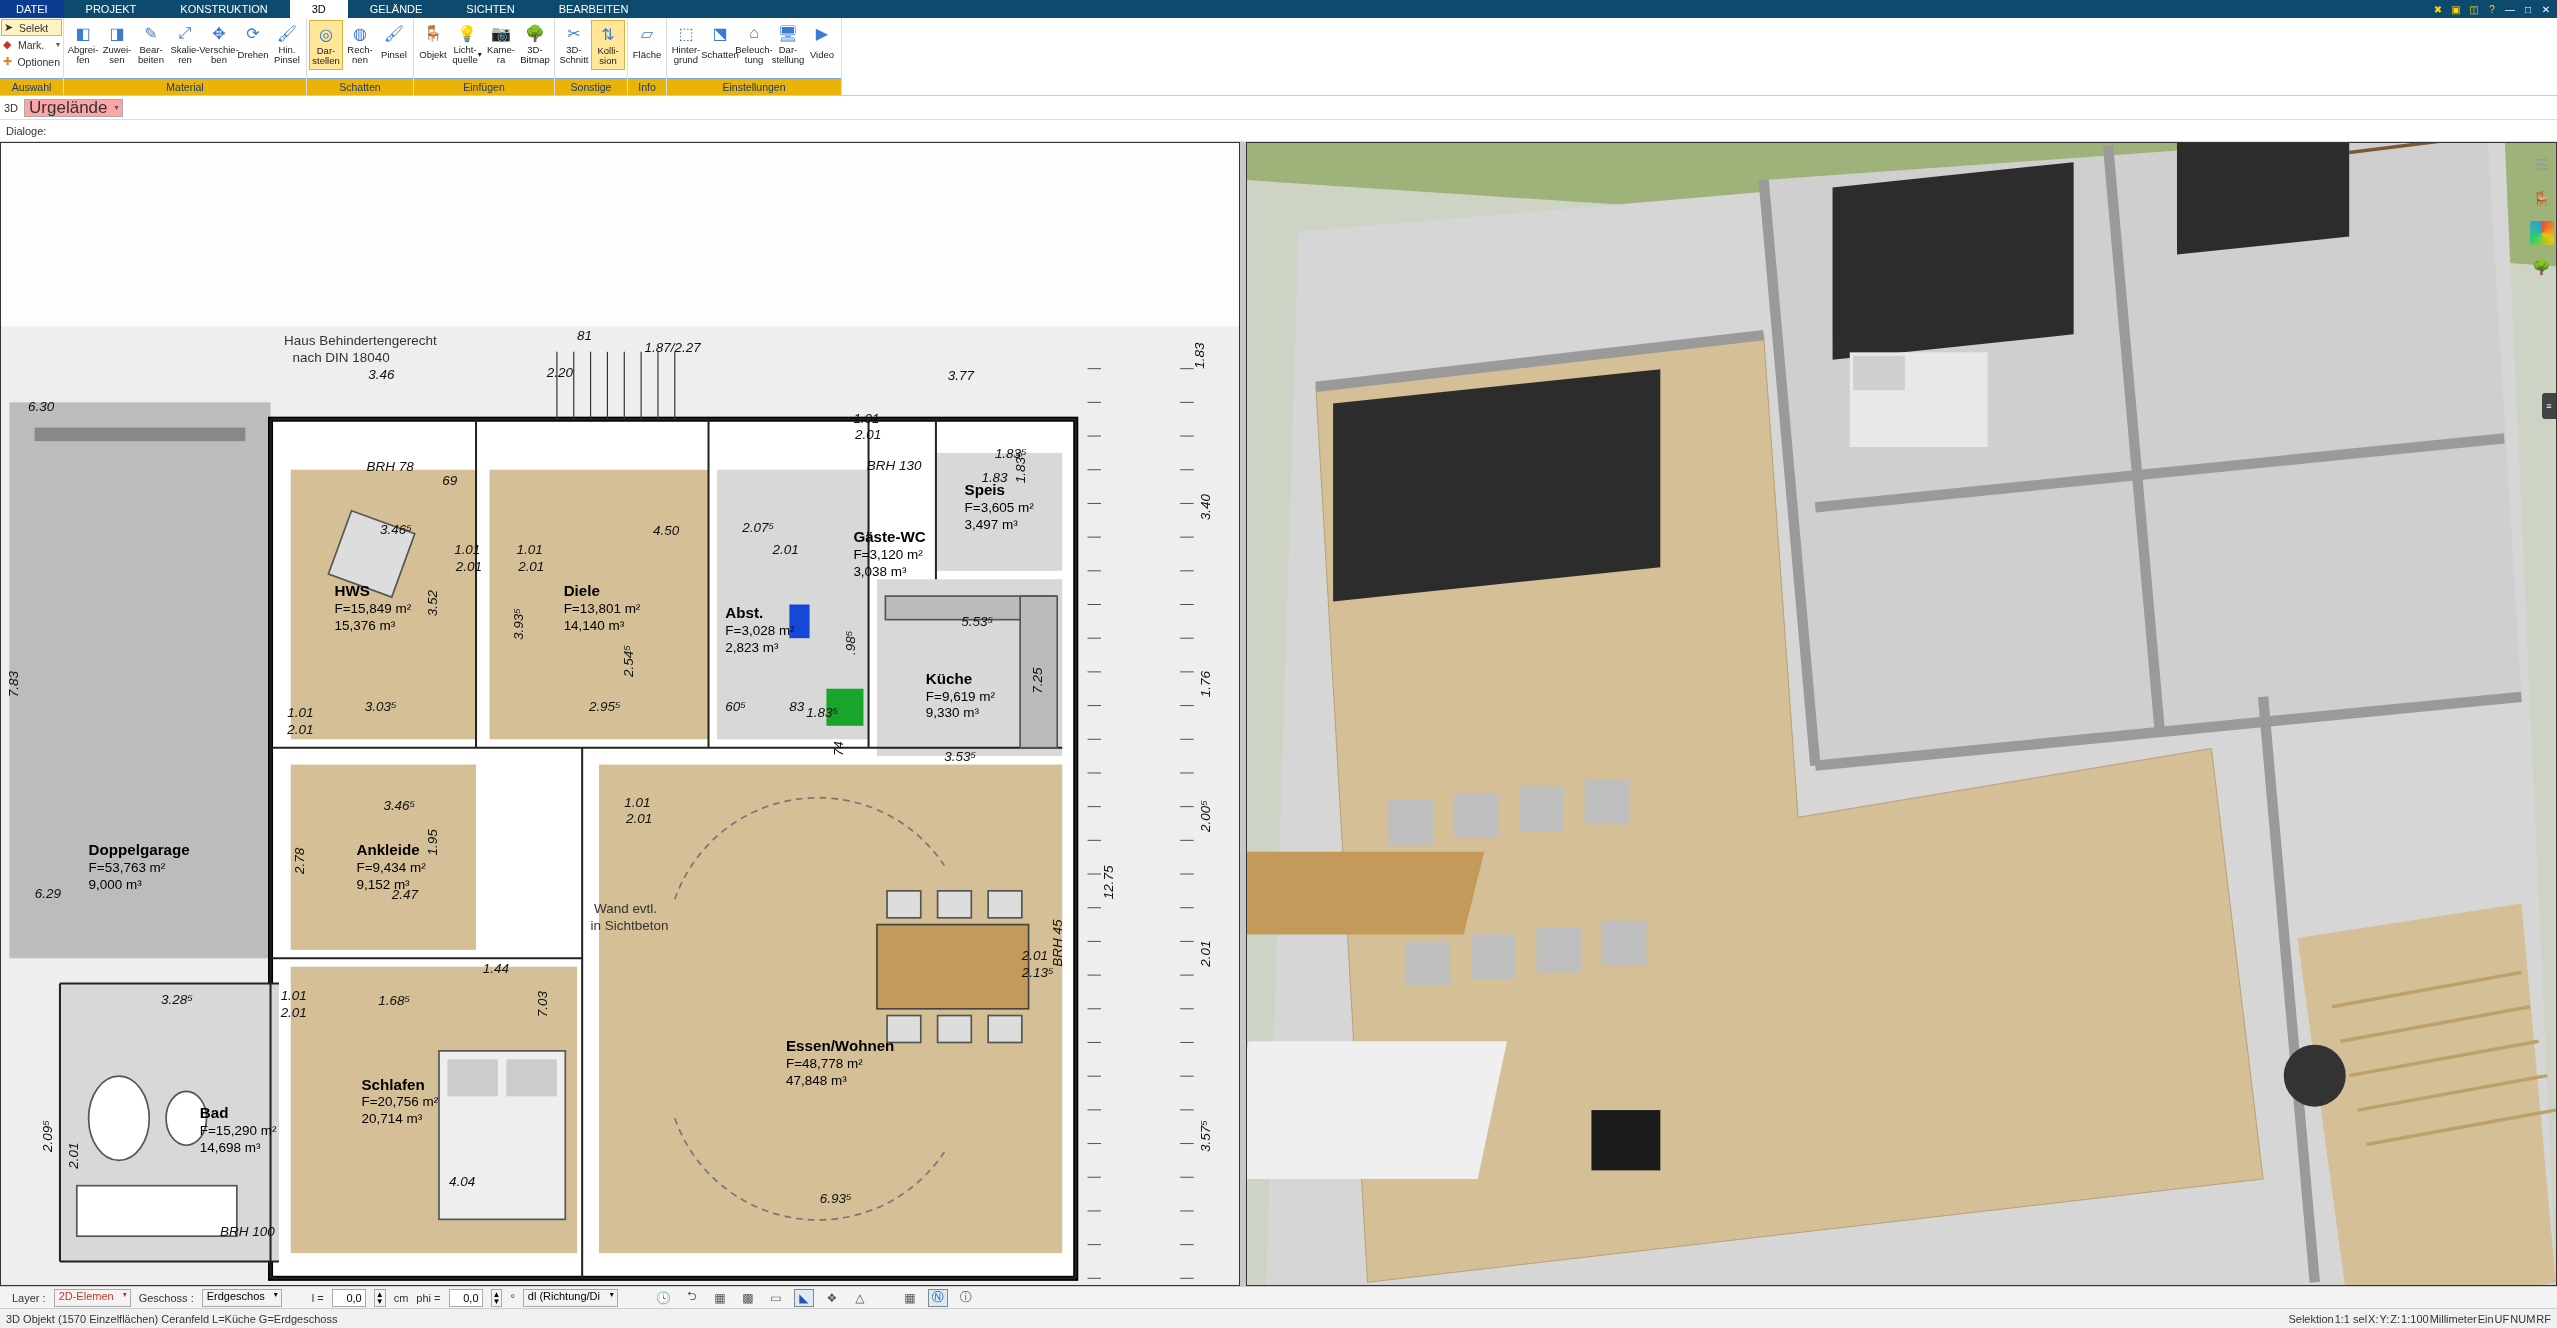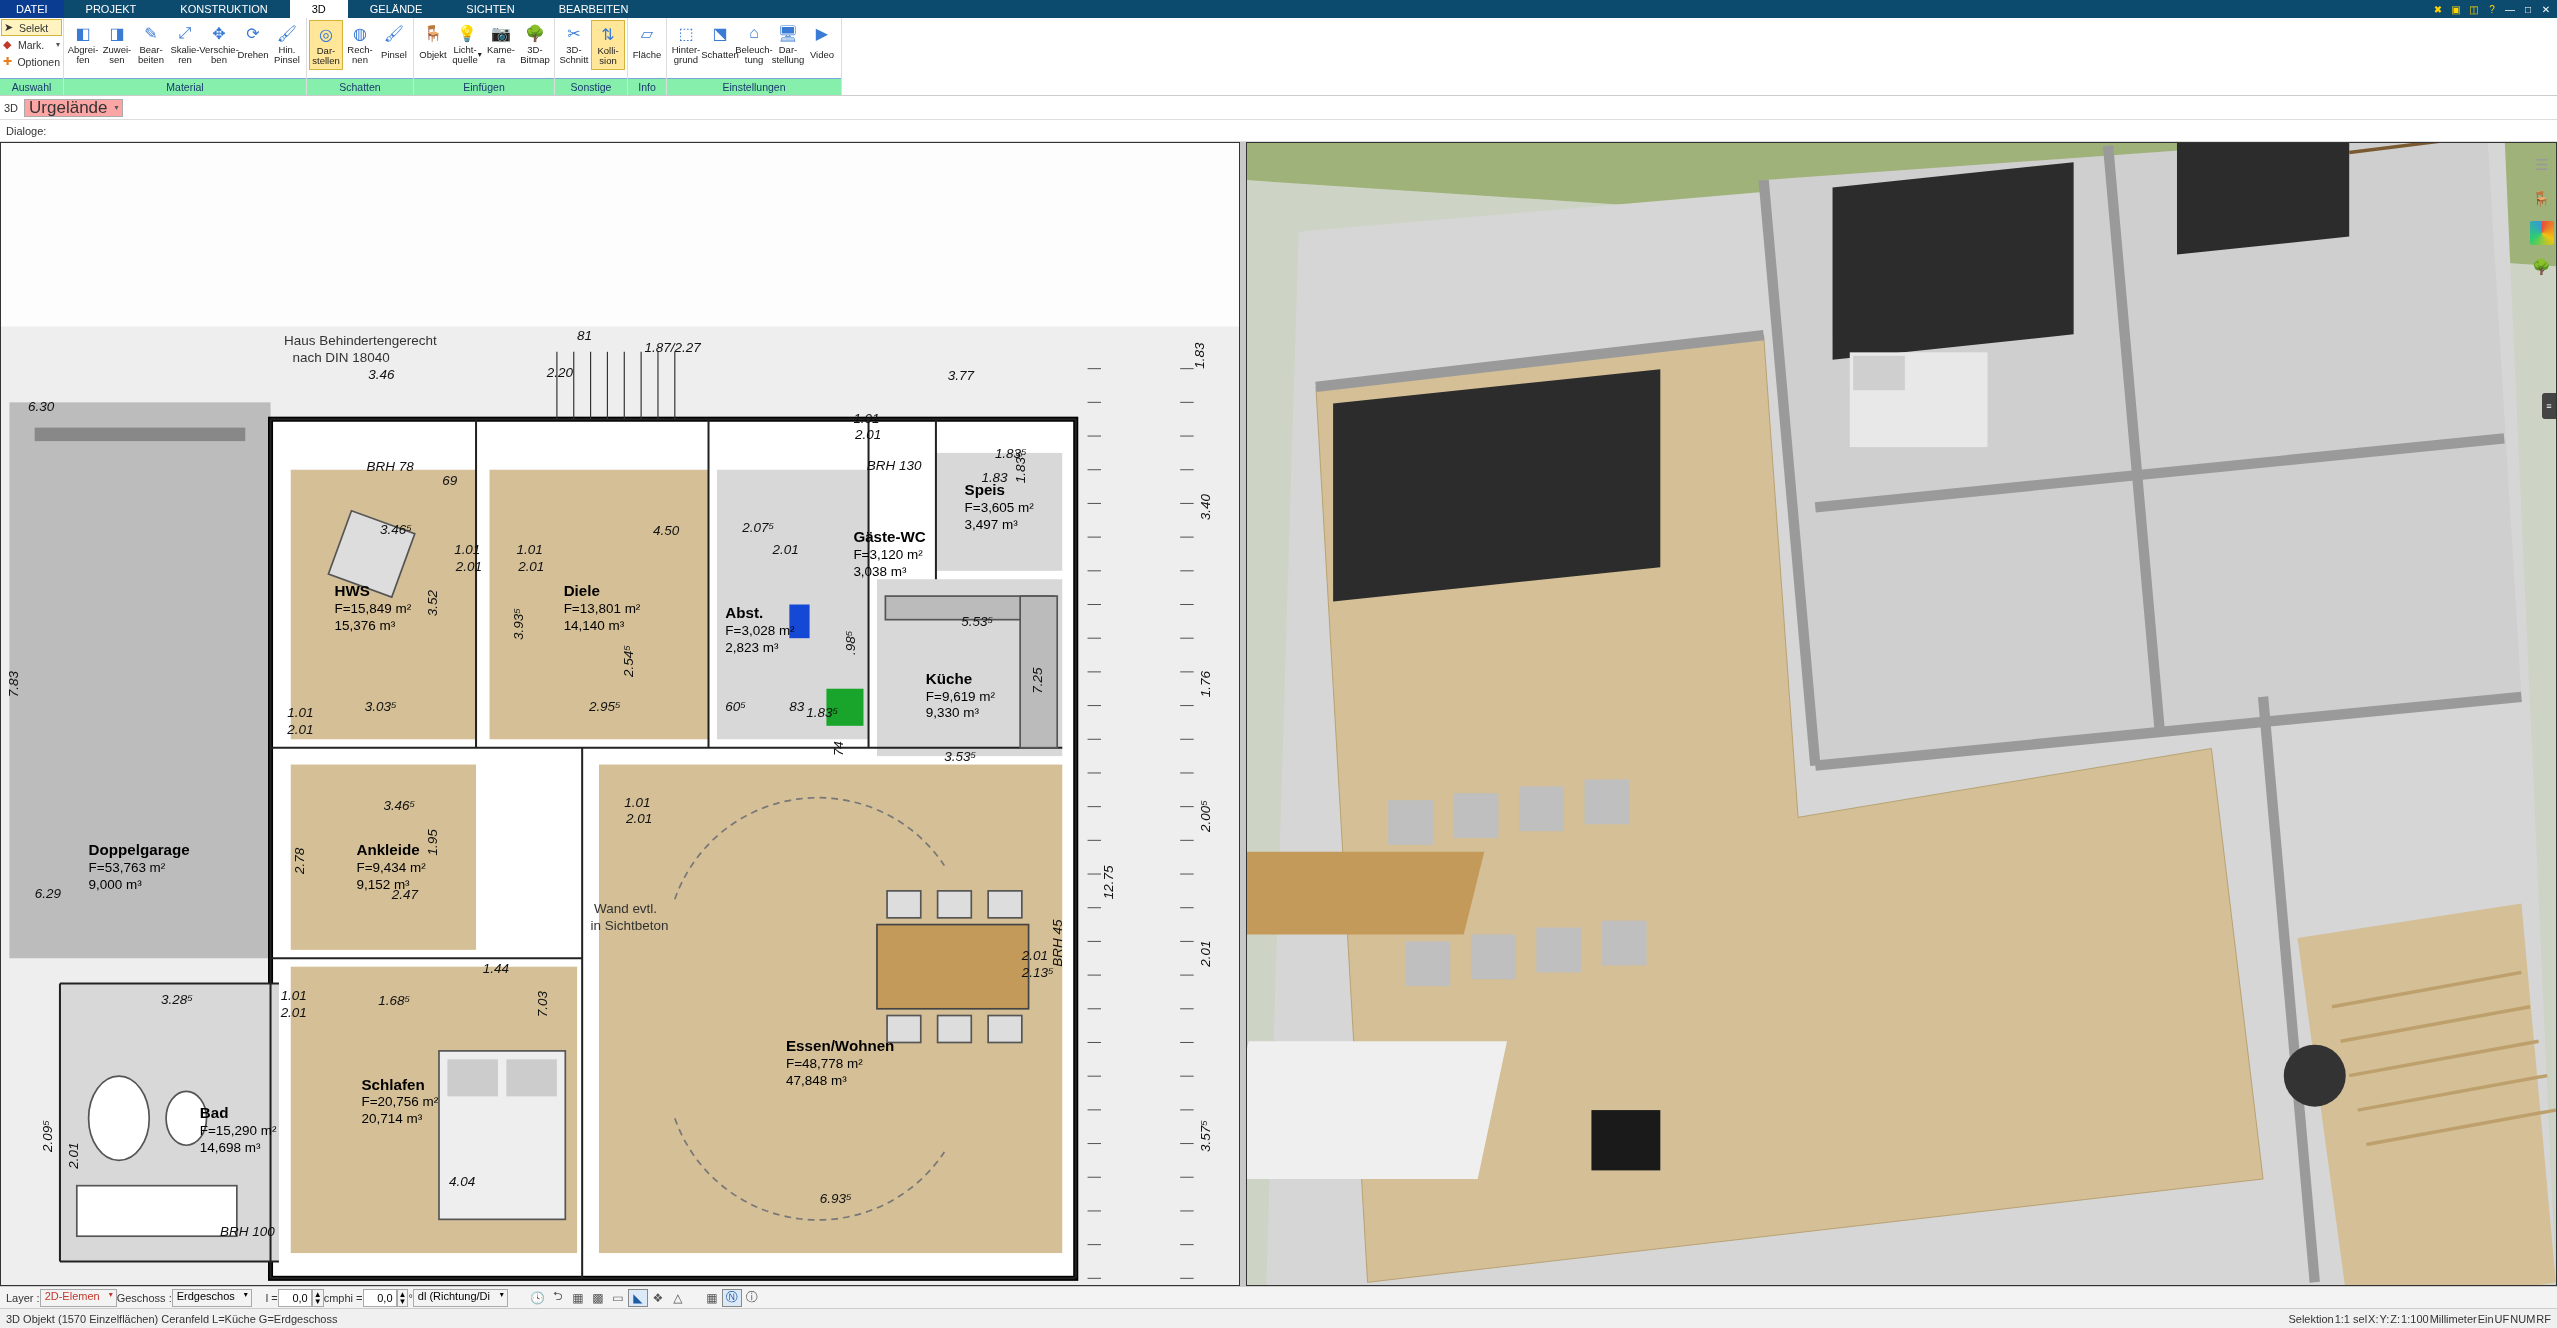--- a/index.html
+++ b/index.html
@@ -12,21 +12,21 @@
 .menubar .menu.active { background: #fff; color: #000; }
 .menubar .spacer { flex: 1; }
 .menubar .win-icons { display: flex; align-items: center; gap: 4px; padding-right: 4px; }
 .menubar .win-icons span { width: 14px; height: 14px; display: inline-flex; align-items: center; justify-content: center; font-size: 10px; cursor: pointer; }
 .menubar .win-icons .yellow { color: #ffd400; }
 
 
 .ribbon { height: 78px; background: #fff; border-bottom: 1px solid #ccc; display: flex; }
 .ribbon-group { display: flex; flex-direction: column; border-right: 1px solid #ddd; }
 .ribbon-group .tools { flex: 1; display: flex; align-items: flex-start; padding: 2px 2px 0 2px; }
-.ribbon-group .label { height: 17px; background: #86efac; color: #1a3a6e; font-size: 10.5px; display: flex; align-items: center; justify-content: center; border-top: 1px solid #7aa6d8; }
+.ribbon-group .label { height: 17px; background: #eab308; color: #1a3a6e; font-size: 10.5px; display: flex; align-items: center; justify-content: center; border-top: 1px solid #7aa6d8; }
 
 .sel-group { width: 64px; }
 .sel-group .tools { flex-direction: column; gap: 0; padding: 1px; font-size: 10.5px; color: #333; }
 .sel-row { display: flex; align-items: center; gap: 2px; height: 17px; width: 100%; padding: 0 2px; }
 .sel-row.active { background: #fff4bf; border: 1px solid #d5b43c; }
 .sel-row .ico { width: 13px; font-size: 11px; }
 .sel-row .dd { margin-left: auto; font-size: 8px; color: #555; }
 
 .tool-btn { width: 34px; display: flex; flex-direction: column; align-items: center; padding: 2px 0; cursor: pointer; }
 .tool-btn .ico { width: 26px; height: 22px; display: flex; align-items: center; justify-content: center; font-size: 16px; color: #3a7bd5; }
@@ -66,21 +66,21 @@
 
 
 .vtools { position: absolute; right: 2px; top: 10px; display: flex; flex-direction: column; gap: 10px; }
 .vtools .vt { width: 24px; height: 24px; display: flex; align-items: center; justify-content: center; font-size: 15px; color: #666; cursor: pointer; }
 .vtools .vt.layers { color: #999; }
 .vtools .vt.color { background: conic-gradient(#e74c3c, #f1c40f, #2ecc71, #3498db); border-radius: 2px; }
 .vtools .vt.tree { color: #2e8b3d; }
 .vt-handle { position: absolute; right: 0; top: 250px; width: 14px; height: 26px; background: #444; color: #fff; border-radius: 3px 0 0 3px; display: flex; align-items: center; justify-content: center; font-size: 9px; cursor: pointer; }
 
 
-.bottombar { position: absolute; bottom: 20px; left: 0; right: 0; height: 22px; background: #f3f3f3; border-top: 1px solid #ccc; display: flex; align-items: center; font-size: 11px; padding: 0 6px; }
+.bottombar { position: absolute; bottom: 20px; left: 0; right: 0; height: 22px; background: #f3f3f3; border-top: 1px solid #ccc; display: flex; align-items: center; font-size: 11px; padding: 0 12px; gap: 8px; }
 .bottombar .lbl { color: #333; }
 .bottombar .combo2 { display: inline-flex; align-items: flex-start; height: 18px; border: 1px solid #aaa; padding: 0 16px 0 4px; position: relative; font-size: 11px; }
 .bottombar .combo2::after { content: "▾"; position: absolute; right: 3px; font-size: 8px; }
 .bottombar .red { color: #c0392b; }
 .bottombar input.num { width: 34px; height: 18px; border: 1px solid #aaa; font-size: 11px; text-align: right; padding-right: 3px; background: #fff; }
 .bottombar .ico-btn { width: 20px; height: 18px; display: inline-flex; align-items: center; justify-content: center; border: 1px solid transparent; cursor: pointer; font-size: 12px; color: #555; }
 .bottombar .ico-btn.active { border-color: #888; background: #dceaf7; color: #1f5aa6; }
 .bottombar .sep { flex: 1; }
 
 

